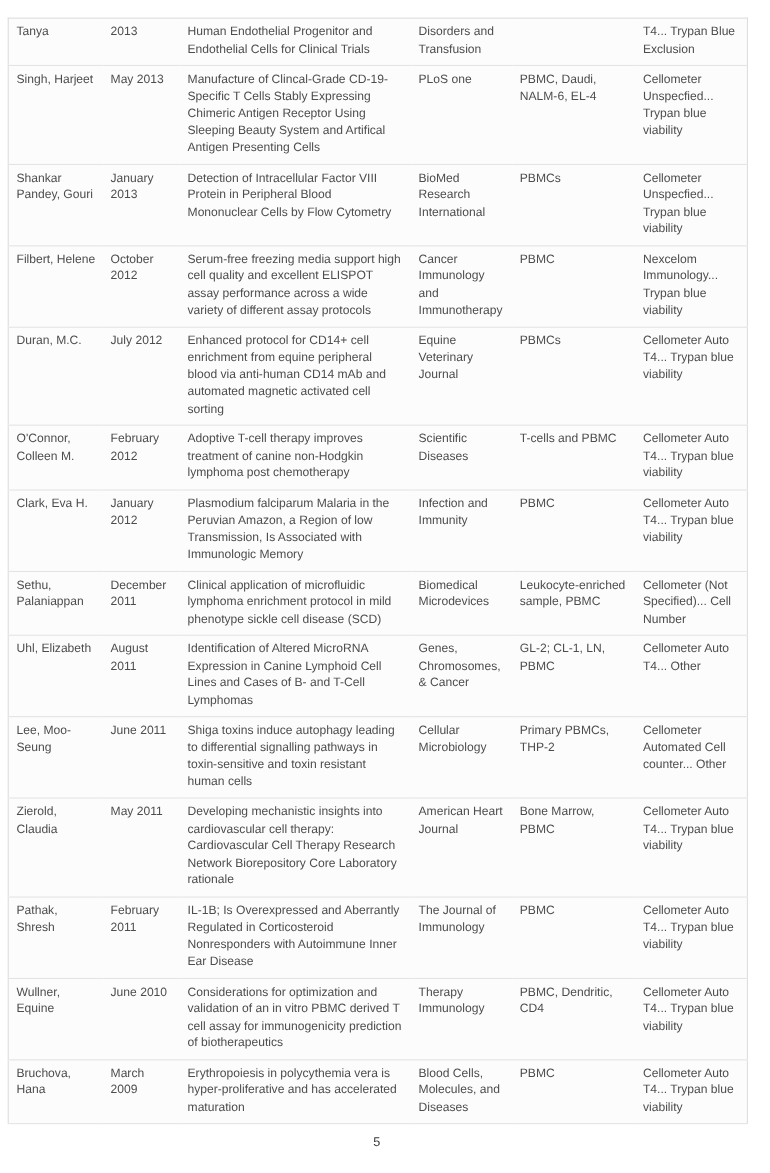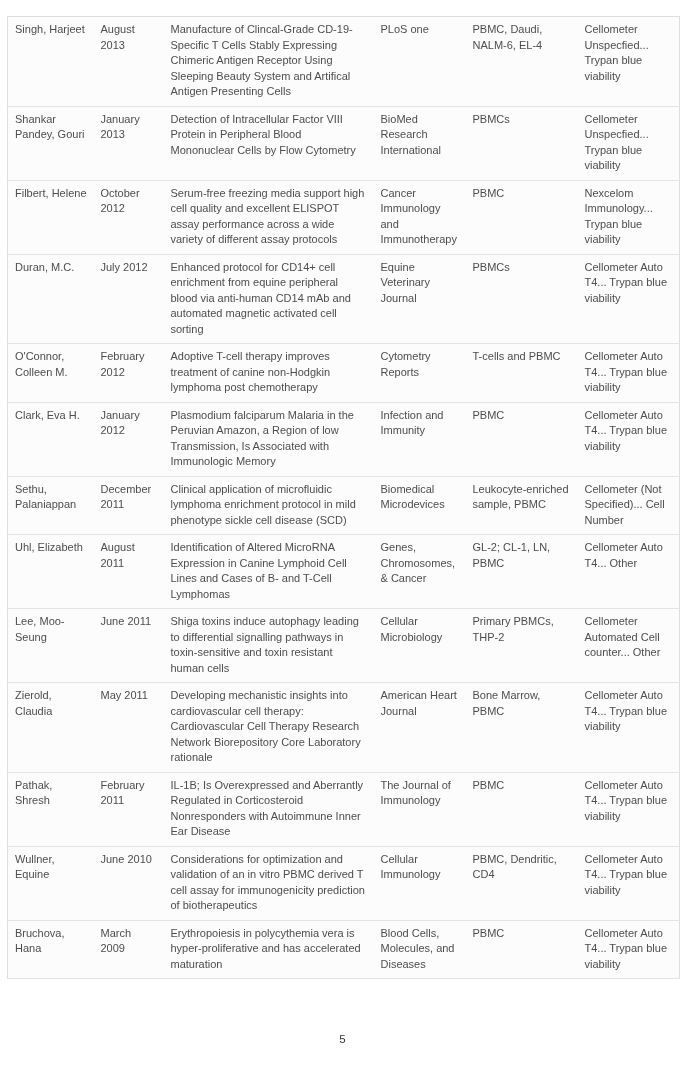--- a/index.html
+++ b/index.html
@@ -59,22 +59,30 @@
     <colgroup>
       <col class="c-author">
       <col class="c-date">
       <col class="c-title">
       <col class="c-journal">
       <col class="c-samples">
       <col class="c-instrument">
     </colgroup>
     <tbody id="pub-table-body">
         <tr>
+          <td>Tanya</td>
+          <td>2013</td>
+          <td>Human Endothelial Progenitor and Endothelial Cells for Clinical Trials</td>
+          <td>Disorders and Transfusion</td>
+          <td></td>
+          <td>T4... Trypan Blue Exclusion</td>
+        </tr>
+        <tr>
           <td>Singh, Harjeet</td>
-          <td>August 2013</td>
+          <td>May 2013</td>
           <td>Manufacture of Clincal-Grade CD-19-Specific T Cells Stably Expressing Chimeric Antigen Receptor Using Sleeping Beauty System and Artifical Antigen Presenting Cells</td>
           <td>PLoS one</td>
           <td>PBMC, Daudi, NALM-6, EL-4</td>
           <td>Cellometer Unspecfied... Trypan blue viability</td>
         </tr>
         <tr>
           <td>Shankar Pandey, Gouri</td>
           <td>January 2013</td>
           <td>Detection of Intracellular Factor VIII Protein in Peripheral Blood Mononuclear Cells by Flow Cytometry</td>
           <td>BioMed Research International</td>
@@ -94,21 +102,21 @@
           <td>July 2012</td>
           <td>Enhanced protocol for CD14+ cell enrichment from equine peripheral blood via anti-human CD14 mAb and automated magnetic activated cell sorting</td>
           <td>Equine Veterinary Journal</td>
           <td>PBMCs</td>
           <td>Cellometer Auto T4... Trypan blue viability</td>
         </tr>
         <tr>
           <td>O'Connor, Colleen M.</td>
           <td>February 2012</td>
           <td>Adoptive T-cell therapy improves treatment of canine non-Hodgkin lymphoma post chemotherapy</td>
-          <td>Cytometry Reports</td>
+          <td>Scientific Diseases</td>
           <td>T-cells and PBMC</td>
           <td>Cellometer Auto T4... Trypan blue viability</td>
         </tr>
         <tr>
           <td>Clark, Eva H.</td>
           <td>January 2012</td>
           <td>Plasmodium falciparum Malaria in the Peruvian Amazon, a Region of low Transmission, Is Associated with Immunologic Memory</td>
           <td>Infection and Immunity</td>
           <td>PBMC</td>
           <td>Cellometer Auto T4... Trypan blue viability</td>
@@ -150,21 +158,21 @@
           <td>February 2011</td>
           <td>IL-1B; Is Overexpressed and Aberrantly Regulated in Corticosteroid Nonresponders with Autoimmune Inner Ear Disease</td>
           <td>The Journal of Immunology</td>
           <td>PBMC</td>
           <td>Cellometer Auto T4... Trypan blue viability</td>
         </tr>
         <tr>
           <td>Wullner, Equine</td>
           <td>June 2010</td>
           <td>Considerations for optimization and validation of an in vitro PBMC derived T cell assay for immunogenicity prediction of biotherapeutics</td>
-          <td>Cellular Immunology</td>
+          <td>Therapy Immunology</td>
           <td>PBMC, Dendritic, CD4</td>
           <td>Cellometer Auto T4... Trypan blue viability</td>
         </tr>
         <tr>
           <td>Bruchova, Hana</td>
           <td>March 2009</td>
           <td>Erythropoiesis in polycythemia vera is hyper-proliferative and has accelerated maturation</td>
           <td>Blood Cells, Molecules, and Diseases</td>
           <td>PBMC</td>
           <td>Cellometer Auto T4... Trypan blue viability</td>

